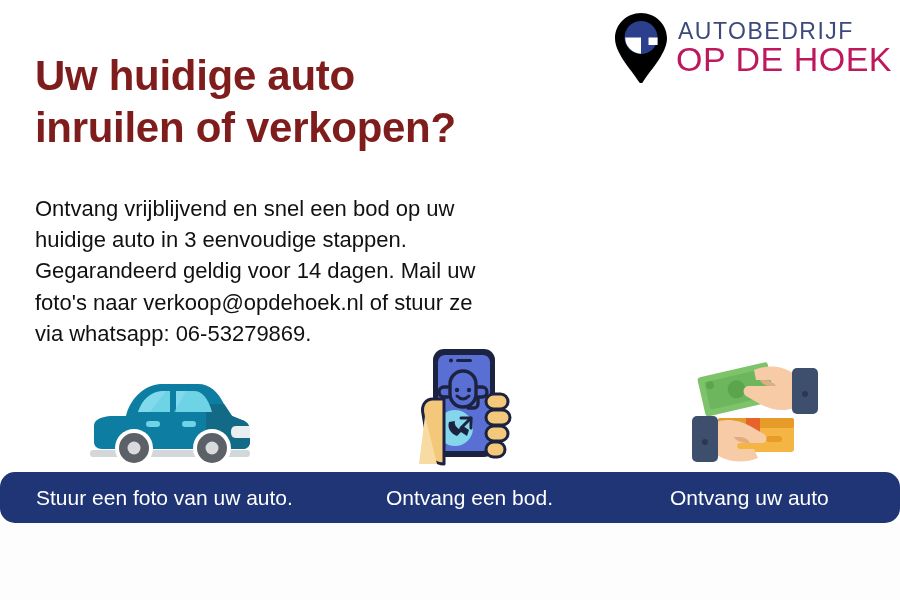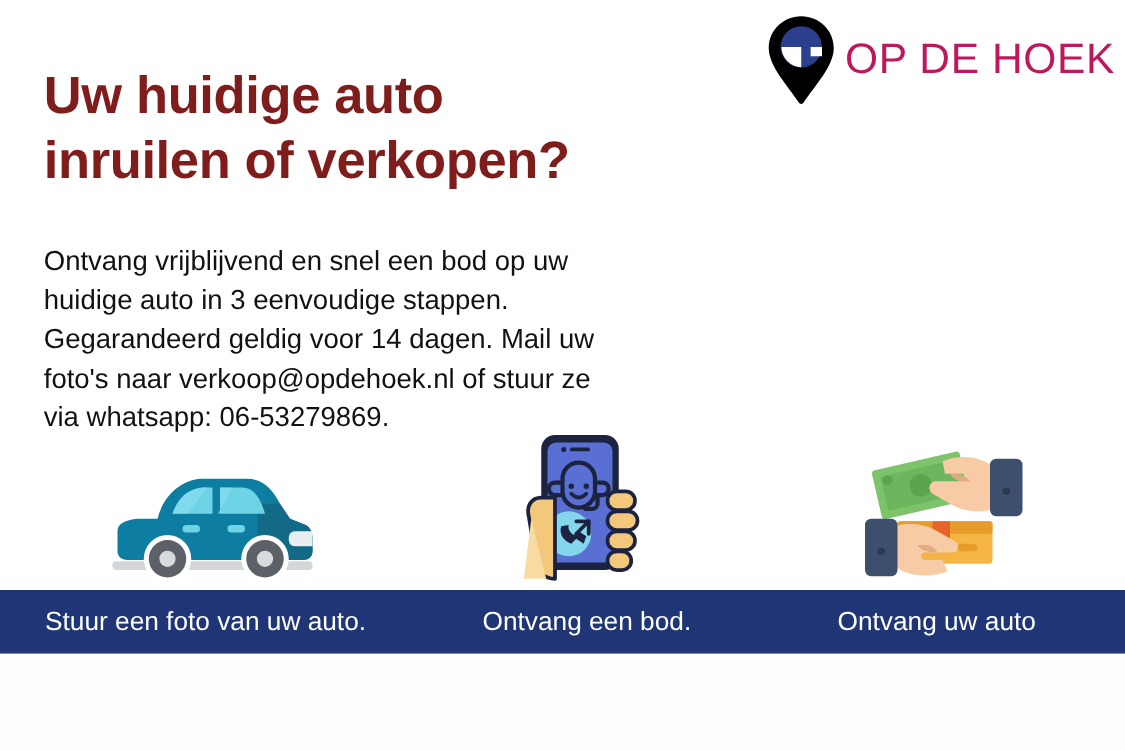--- a/index.html
+++ b/index.html
@@ -109,20 +109,21 @@
 
   
   .steps-bar {
     position: absolute;
     left: 0;
     top: 472px;
     width: 900px;
     height: 51px;
     background: #203575;
     display: block;
+    border-radius: 15px;
   }
   .step-label {
     position: absolute;
     top: 0;
     height: 51px;
     display: flex;
     align-items: center;
     color: #ffffff;
     font-size: 21px;
     font-weight: 400;
@@ -151,20 +152,21 @@
     <span>
       <svg class="logo-pin" viewBox="0 0 58 72" xmlns="http://www.w3.org/2000/svg">
         <path d="M29 1 C14.6 1 3 12.3 3 26.3 C3 41 18 56 27.2 70.2 C27.9 71.4 30.1 71.4 30.8 70.2 C40 56 55 41 55 26.3 C55 12.3 43.4 1 29 1 Z" fill="#000000"></path>
         <circle cx="29" cy="25.5" r="16.5" fill="#2b3f8c"></circle>
         <path d="M29 25.5 L29 9 A16.5 16.5 0 0 1 45.5 25.5 L41.5 25.5 A12.5 12.5 0 0 0 29 13 Z" fill="#ffffff" opacity="0"></path>
         <path d="M13.2 25.5 L29 25.5 L29 41.8 A16.3 16.3 0 0 1 13.2 25.5 Z" fill="#ffffff"></path>
         <path d="M29 25.5 L45.6 25.5 L45.6 33 L36.5 33 L36.5 25.5 Z" fill="#ffffff"></path>
       </svg>
     </span>
     <div class="logo-words">
+      <div class="logo-top">AUTOBEDRIJF</div>
       <div class="logo-bottom">OP DE HOEK</div>
     </div>
   </div>
 
   <h1 class="headline">Uw huidige auto
 inruilen of verkopen?</h1>
 
   <p class="body-copy">Ontvang vrijblijvend en snel een bod op uw
 huidige auto in 3 eenvoudige stappen.
 Gegarandeerd geldig voor 14 dagen. Mail uw

